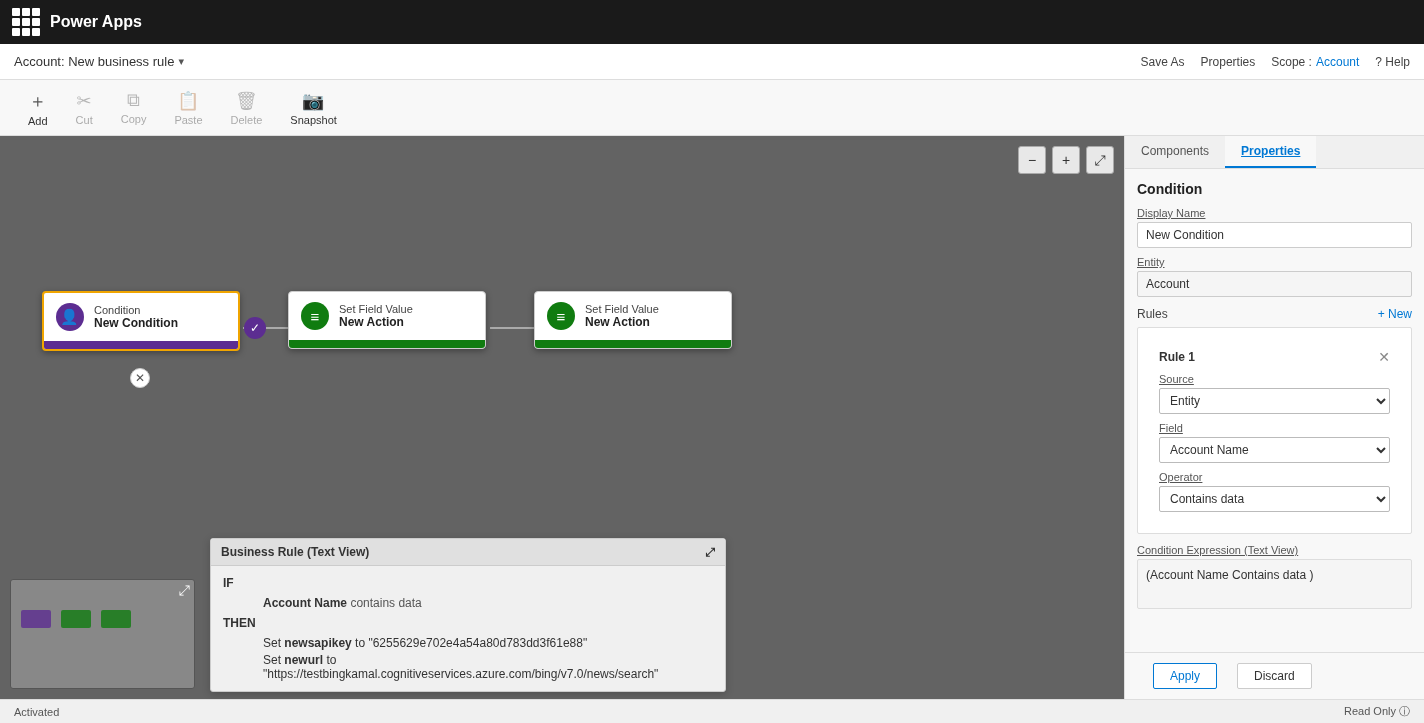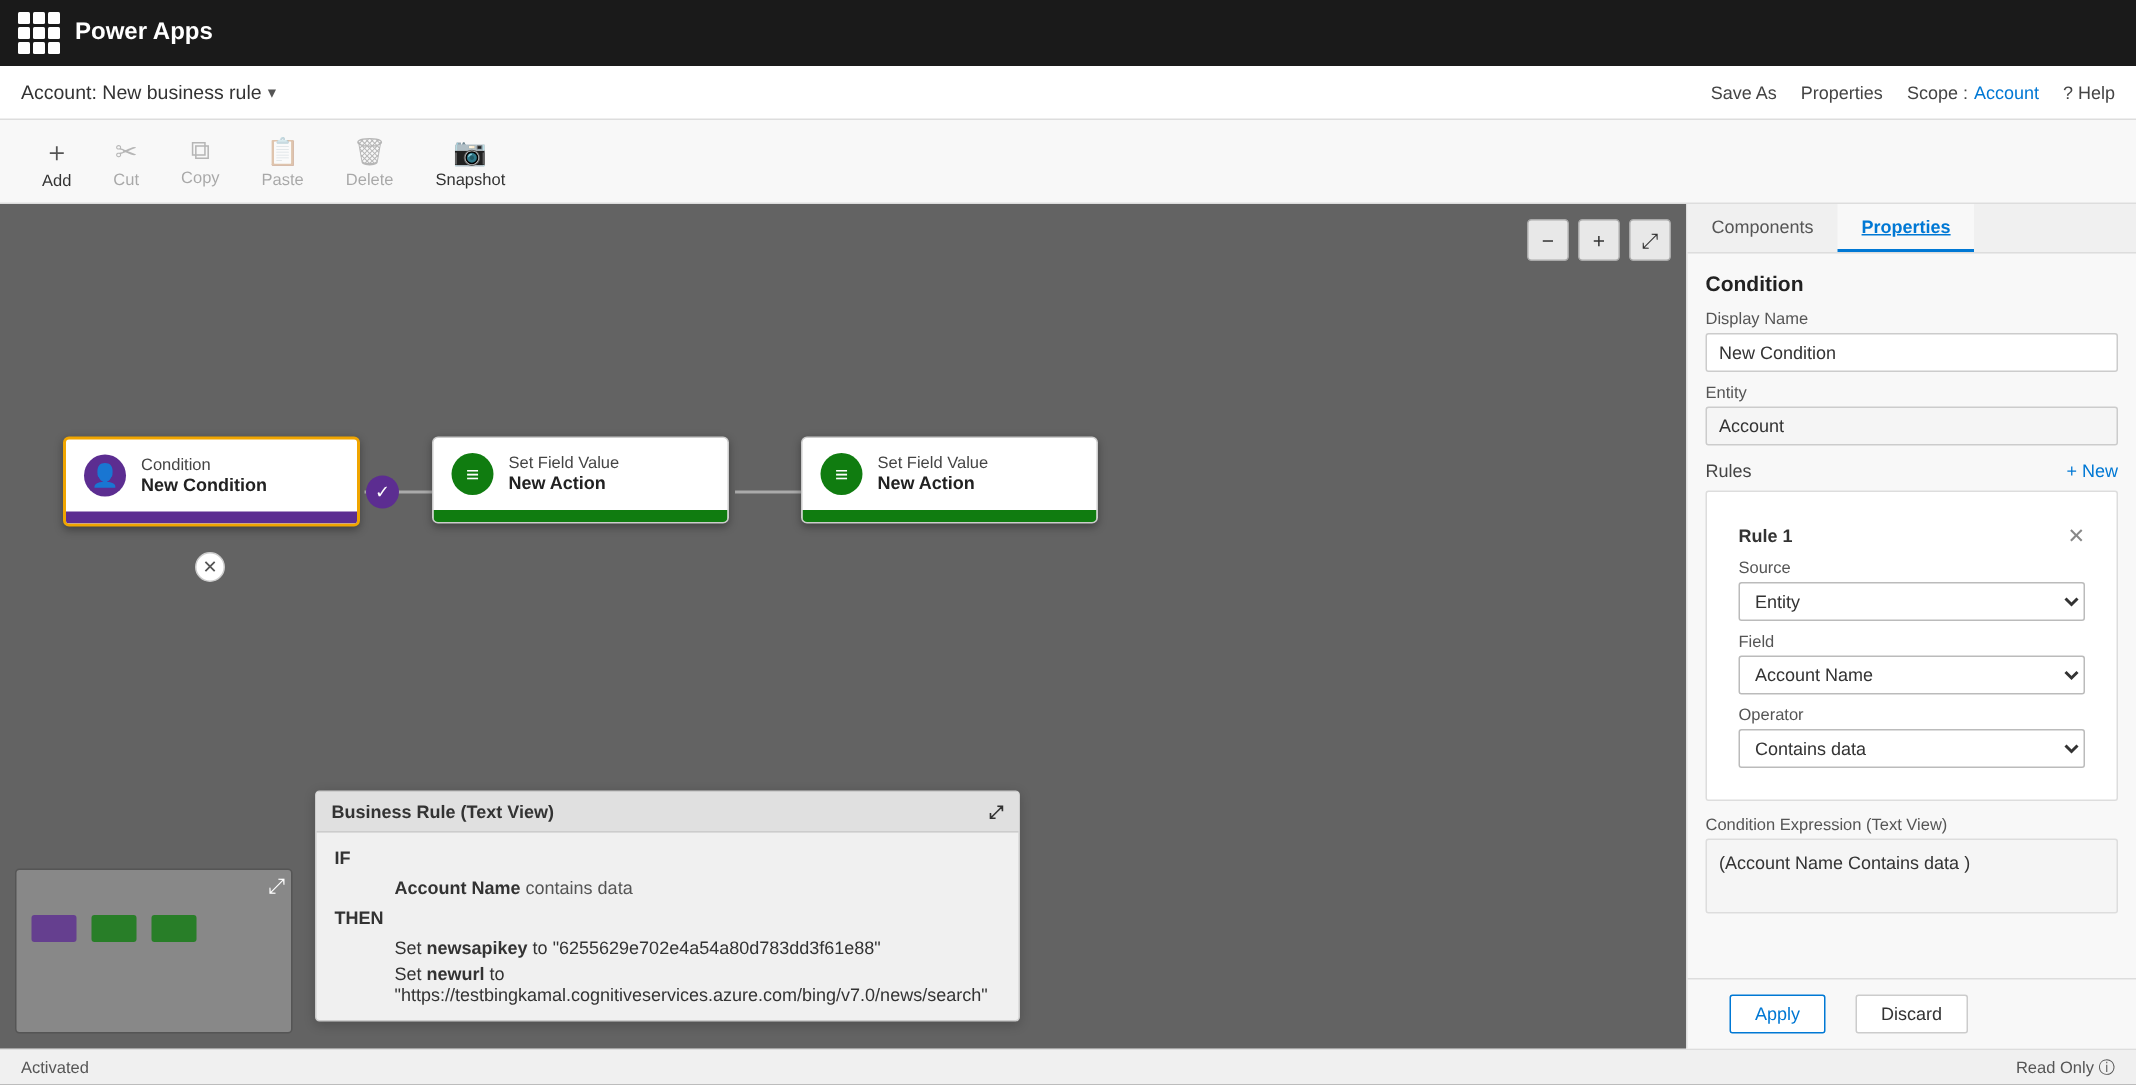--- a/index.html
+++ b/index.html
@@ -154,22 +154,22 @@
       color: white; font-size: 14px; cursor: pointer;
     }
     .minimap-node {
       position: absolute;
       border-radius: 2px;
     }
 
     
     #biz-rule-panel {
       position: absolute;
-      bottom: 18px; left: 210px;
-      width: 470px;
+      bottom: 7px; left: 210px;
+      width: 516px;
       background: #f0f0f0;
       border: 1px solid #ccc;
       border-radius: 3px;
       box-shadow: 0 2px 8px rgba(0,0,0,0.2);
     }
     #biz-rule-panel .panel-header {
       background: #e0e0e0;
       padding: 6px 10px;
       display: flex; justify-content: space-between; align-items: center;
       font-size: 12px; font-weight: 600; color: #333;
@@ -206,21 +206,21 @@
       text-decoration: underline;
     }
     .panel-content {
       padding: 12px; overflow-y: auto; flex: 1;
     }
     .panel-section-title {
       font-size: 14px; font-weight: 700; color: #222;
       margin-bottom: 10px;
     }
     .field-label {
-      font-size: 11px; color: #555; margin-bottom: 3px; margin-top: 8px;
+      font-size: 11px; color: #555; margin-bottom: 3px; margin-top: 8px; text-decoration: underline;
     }
     .field-value {
       width: 100%; padding: 5px 8px;
       border: 1px solid #ccc; border-radius: 2px;
       font-size: 12px; background: white; color: #333;
     }
     .rules-header {
       display: flex; justify-content: space-between; align-items: center;
       margin-top: 10px; margin-bottom: 6px;
     }

